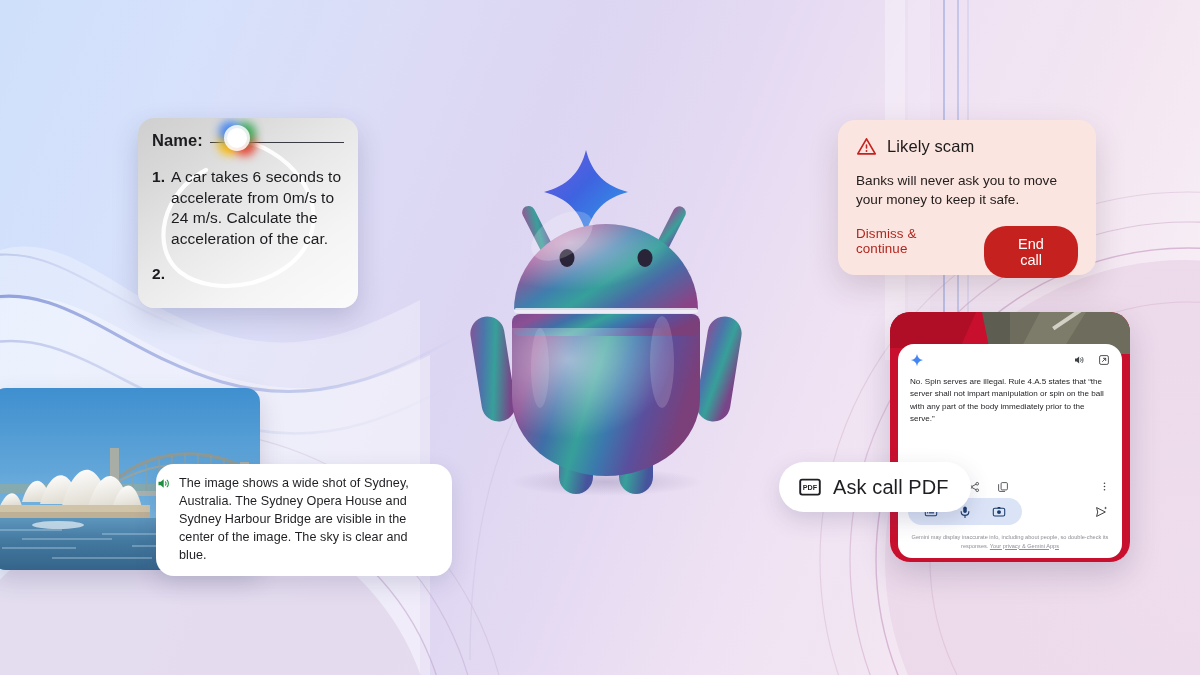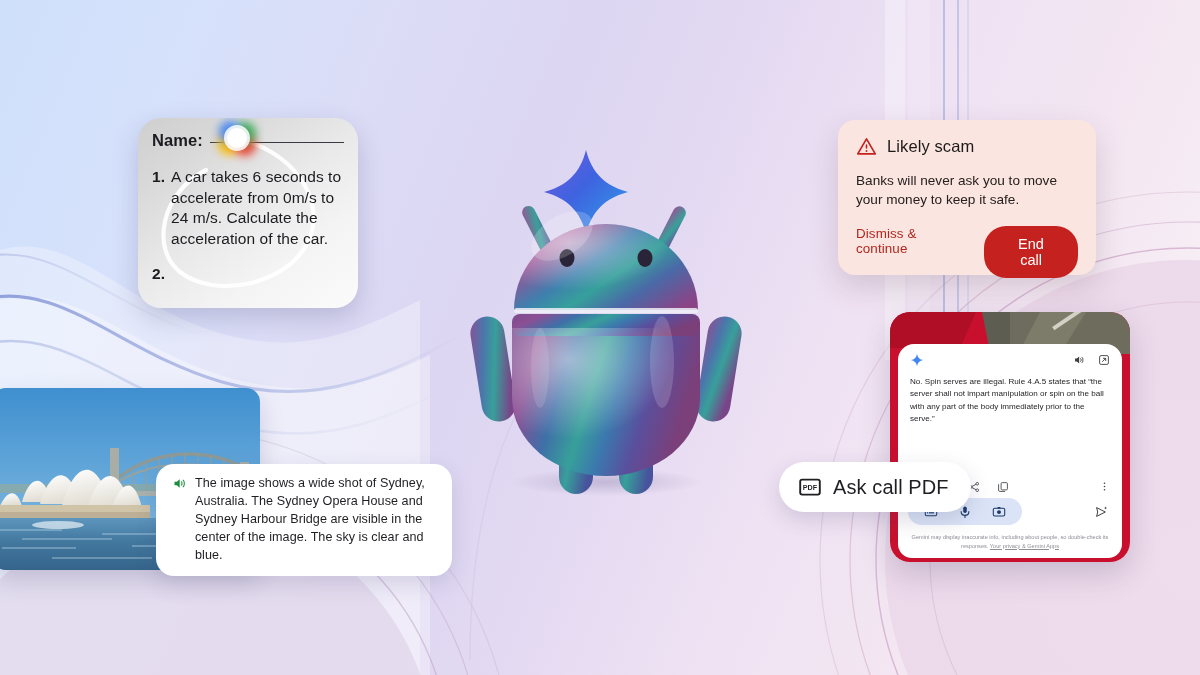--- a/index.html
+++ b/index.html
@@ -28,21 +28,21 @@
         #f9f3f7 100%);
   }
   #bg-svg { position: absolute; inset: 0; width: 1200px; height: 675px; }
 
   
   .card { position: absolute; }
 
   
   #worksheet {
     left: 138px; top: 118px; width: 220px; height: 190px;
-    border-radius: 23px;
+    border-radius: 16px;
     overflow: hidden;
     box-shadow: 0 10px 26px rgba(60,60,110,.22);
     background: linear-gradient(145deg,#cfcfcf 0%, #d8d8d8 20%, #e9e9e9 48%, #f4f4f4 72%, #fbfbfb 100%);
   }
   #worksheet .ws-inner { position: relative; width: 100%; height: 100%; padding: 13px 14px 0 14px; }
   .ws-namerow { display: flex; align-items: baseline; gap: 7px; position: relative; z-index: 3; }
   .ws-name { font-size: 16.5px; font-weight: 600; color: #1c1c20; letter-spacing: .1px; }
   .ws-line { flex: 1; border-bottom: 1.6px solid #3a3a42; transform: translateY(-3px); }
   .ws-qs { margin-top: 17px; position: relative; z-index: 3; }
   .ws-q { display: flex; gap: 6px; font-size: 15.5px; line-height: 1.33; color: #1c1c20; letter-spacing: .05px; }
@@ -86,21 +86,21 @@
     left: -8px; top: 388px; width: 268px; height: 182px;
     border-radius: 14px; overflow: hidden;
     box-shadow: 0 10px 24px rgba(60,60,110,.2);
   }
   #sydney-svg { width: 100%; height: 100%; display: block; }
 
   
   #caption {
     left: 156px; top: 464px; width: 296px;
     background: #fff; border-radius: 18px;
-    padding: 11px 14px 12px 16px;
+    padding: 11px 14px 12px 0;
     display: flex; gap: 8px;
     box-shadow: 0 8px 22px rgba(60,60,110,.16);
   }
   .cap-text { font-size: 12.6px; line-height: 1.42; color: #1f1f23; letter-spacing: .05px; }
 
   
   #phone {
     left: 890px; top: 312px; width: 240px; height: 250px;
     border-radius: 20px;
     background: #ffffff;

